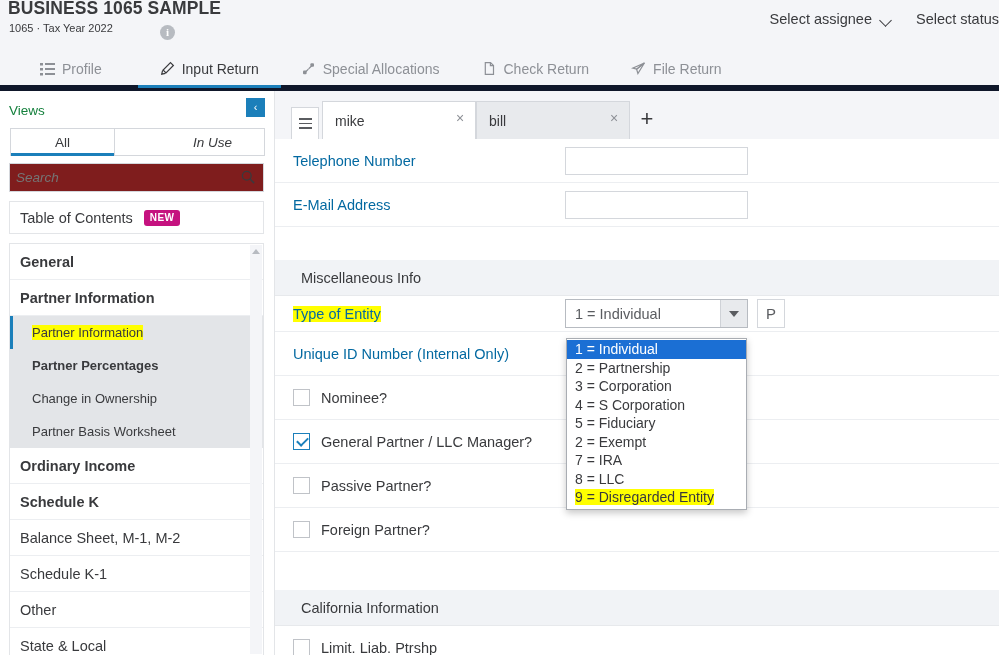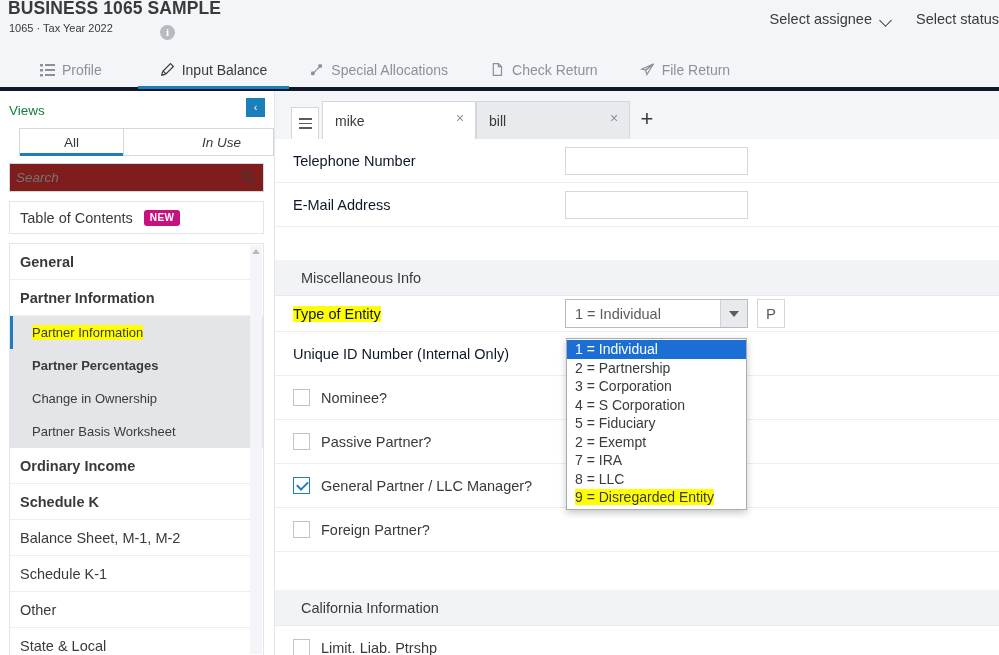--- a/index.html
+++ b/index.html
@@ -48,21 +48,21 @@
     transform: rotate(45deg);
   }
   .status-btn {
     font-size: 14.5px; color: #393a3d; cursor: pointer;
     padding: 3px 0 3px 18px; white-space: nowrap;
   }
 
   
   .tabbar {
     position: absolute; left: 0; top: 52px; width: 999px; height: 39px;
-    background: #f4f5f8; border-bottom: 4px solid #0f172a;
+    background: #f4f5f8; border-bottom: 6px solid #0f172a;
     display: flex; align-items: center;
   }
   .tab {
     display: flex; align-items: center; gap: 7px;
     height: 39px; padding: 0 0 0 0;
     font-size: 14px; color: #8d9096; cursor: pointer; position: relative;
   }
   .tab.active { color: #393a3d; }
   .tab.active::after {
     content: ""; position: absolute; left: -22px; right: -22px; bottom: 0;
@@ -89,21 +89,21 @@
   .views-row {
     position: absolute; left: 0; top: 9px; width: 275px; height: 28px;
   }
   .views-lbl { position: absolute; left: 9px; top: 3px; font-size: 13.5px; color: #15803d; }
   .collapse-btn {
     position: absolute; left: 246px; top: -2px;
     width: 19px; height: 19px; background: #1b7fba; cursor: pointer;
     color: #fff; font-size: 11px; text-align: center; line-height: 18px;
   }
   .seg {
-    position: absolute; left: 19px; top: 37px; width: 255px; height: 28px;
+    position: absolute; left: 10px; top: 37px; width: 255px; height: 28px;
     display: flex; border: 1px solid #d4d7dc; background: #fff; gap: 46px;
   }
   .seg-btn {
     flex: 1; display: flex; align-items: center; justify-content: center;
     font-size: 13.5px; color: #393a3d; cursor: pointer; position: relative;
     border-right: 1px solid #d4d7dc;
   }
   .seg-btn:last-child { border-right: none; font-style: italic; }
   .seg-btn.active::after {
     content: ""; position: absolute; left: 0; right: 0; bottom: -1px;
@@ -206,21 +206,21 @@
     margin-bottom: 1px;
   }
   .form { position: relative; background: #fff; }
   .frow {
     position: relative; height: 39px;
     border-bottom: 1px solid #eceef1;
     display: flex; align-items: center;
   }
   .frow.tall { height: 44px; }
   .flabel {
-    position: absolute; left: 18px; font-size: 14.5px; color: #0f172a;
+    position: absolute; left: 18px; font-size: 14.5px; color: #0369a1;
   }
   .finput {
     position: absolute; left: 290px; width: 183px; height: 28px;
     border: 1px solid #d4d7dc; background: #fff; outline: none;
     font-family: "Liberation Sans", sans-serif; font-size: 14px;
     color: #393a3d; padding: 0 6px;
   }
   .spacer { height: 33px; border-bottom: none; background: #fff; }
   .section-band {
     height: 36px; background: #f1f3f6;
@@ -303,21 +303,21 @@
       <span class="tab-ico ti-list"></span>
       <span class="tab-lbl">Profile</span>
     </div>
     <div class="tab active" style="margin-left:58px">
       <span class="tab-ico">
         <svg width="15" height="15" viewBox="0 0 15 15">
             <path d="M10.5 1.6l2.9 2.9-7.4 7.4-2.9-2.9z" fill="none" stroke="#393a3d" stroke-width="1.2"></path>
             <path d="M2.6 9.4l-.9 3.8 3.8-.9" fill="none" stroke="#393a3d" stroke-width="1.2"></path>
           </svg>
       </span>
-      <span class="tab-lbl">Input Balance</span>
+      <span class="tab-lbl">Input Return</span>
     </div>
     <div class="tab" style="margin-left:42px">
       <span class="tab-ico">
         <svg width="15" height="15" viewBox="0 0 15 15">
             <path d="M4 11.5l3.4-3.4M7.6 7.9l3.4-3.4" stroke="#8d9096" stroke-width="1.3" fill="none"></path>
             <rect x="2" y="9.6" width="3.6" height="3.6" rx="1" fill="#8d9096"></rect>
             <rect x="9.4" y="2.2" width="3.6" height="3.6" rx="1" fill="#8d9096"></rect>
           </svg>
       </span>
       <span class="tab-lbl">Special Allocations</span>
@@ -465,27 +465,27 @@
       <div class="frow tall">
         <span class="flabel">Unique ID Number (Internal Only)</span>
       </div>
 
       <div class="frow tall">
         <span class="cbx"></span>
         <span class="cbx-lbl">Nominee?</span>
       </div>
 
       <div class="frow tall">
+        <span class="cbx checked"></span>
+        <span class="cbx-lbl">General Partner / LLC Manager?</span>
+      </div>
+
+      <div class="frow tall">
         <span class="cbx"></span>
         <span class="cbx-lbl">Passive Partner?</span>
-      </div>
-
-      <div class="frow tall">
-        <span class="cbx checked"></span>
-        <span class="cbx-lbl">General Partner / LLC Manager?</span>
       </div>
 
       <div class="frow tall">
         <span class="cbx"></span>
         <span class="cbx-lbl">Foreign Partner?</span>
       </div>
 
       <div class="spacer" style="height:38px"></div>
 
       <div class="section-band">

